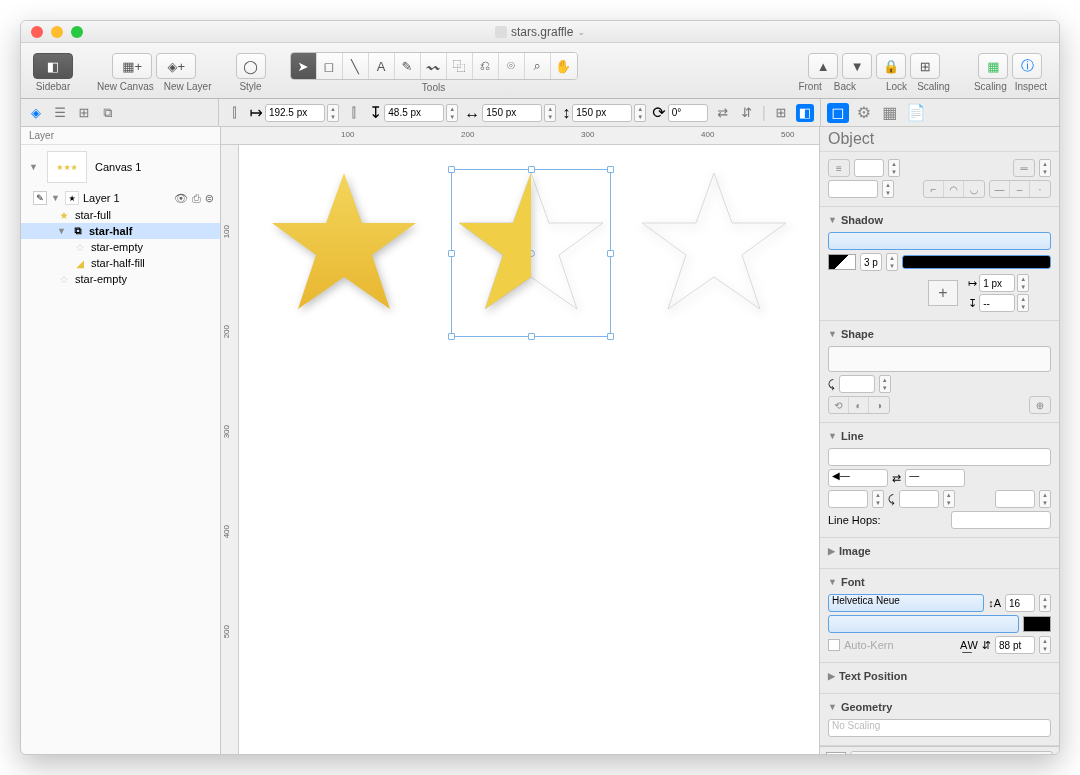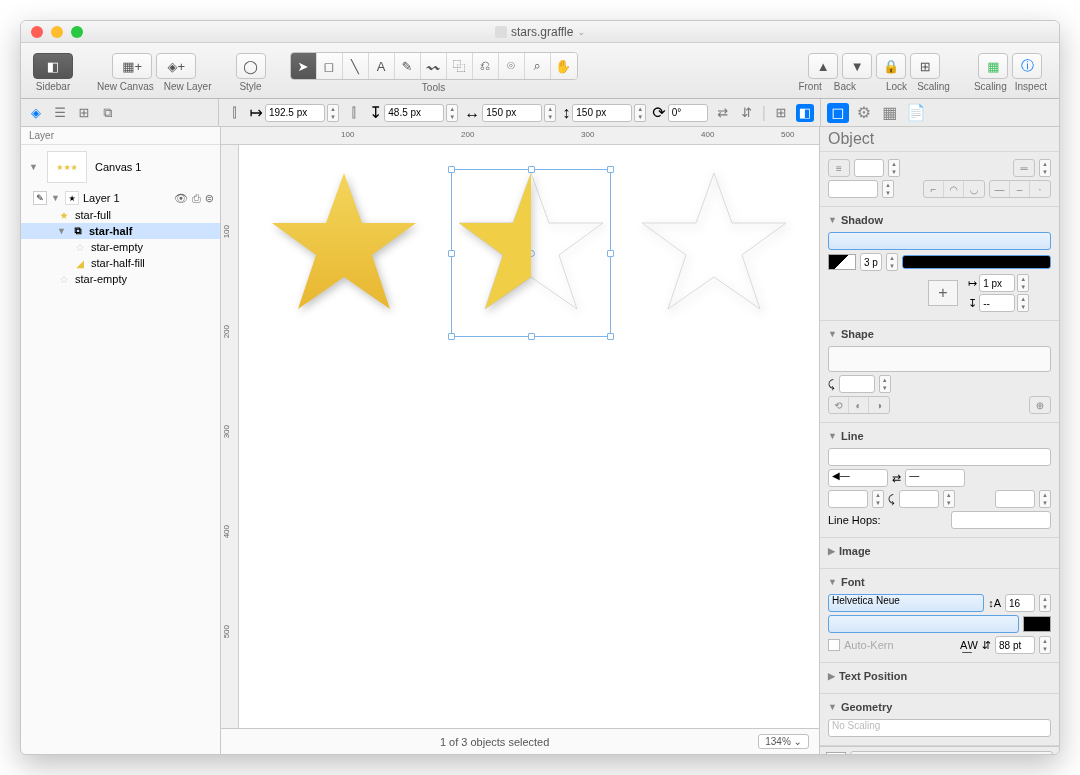--- a/index.html
+++ b/index.html
@@ -320,25 +320,20 @@
           <svg class="star-svg star" style="left:212px; top:20px" width="160" height="160">
             <polygon points="80,8 98,58 152,58 108,90 126,144 80,112 34,144 52,90 8,58 62,58" fill="none" stroke="#d9d9d9" stroke-width="1" filter="drop-shadow(2px 3px 4px rgba(0,0,0,0.2))"></polygon>
             <polygon points="80,8 80,112 34,144 52,90 8,58 62,58" fill="#f0cf47" filter="drop-shadow(2px 3px 4px rgba(0,0,0,0.2))"></polygon>
           </svg>
 
           <svg class="star-svg star" style="left:395px; top:20px" width="160" height="160">
             <polygon points="80,8 98,58 152,58 108,90 126,144 80,112 34,144 52,90 8,58 62,58" fill="none" stroke="#d9d9d9" stroke-width="1" filter="drop-shadow(2px 3px 5px rgba(0,0,0,0.25))"></polygon>
           </svg>
         </div>
       </div>
-      <div class="canvas-footer">
-        <span></span>
-        <span>1 of 3 objects selected</span>
-        <span class="zoom"><span>134%</span> ⌄</span>
-      </div>
     </div>
 
     <div class="inspector">
       <div class="insp-hdr">Object</div>
 
       <div class="section">
         <div class="insp-row">
           <div class="insp-seg">
               <div>≡</div>
             </div>

